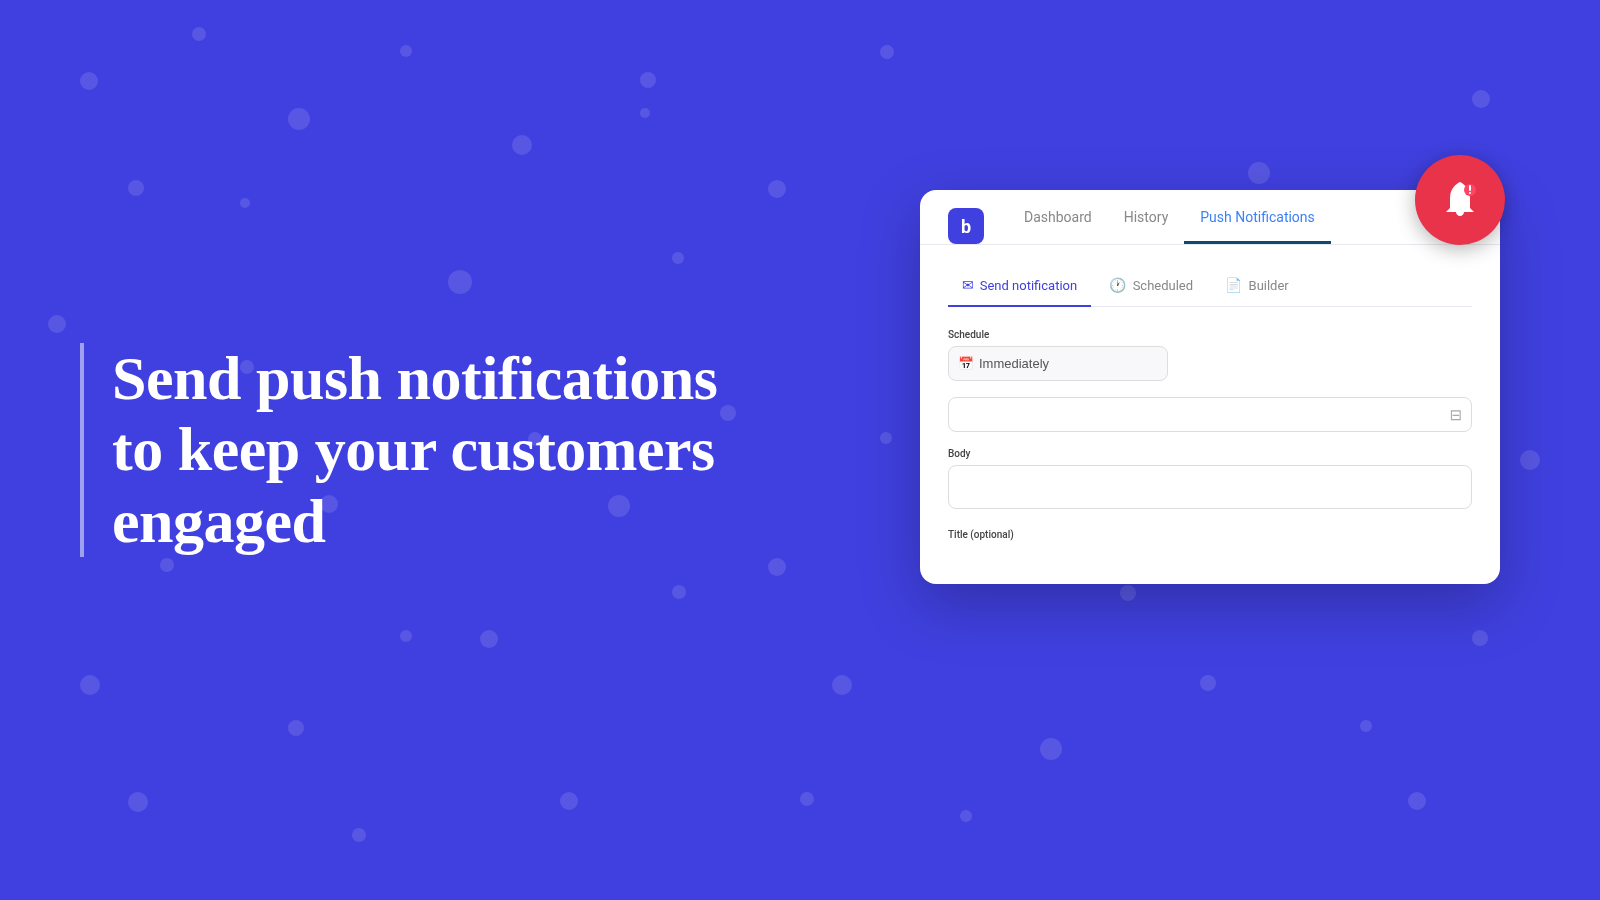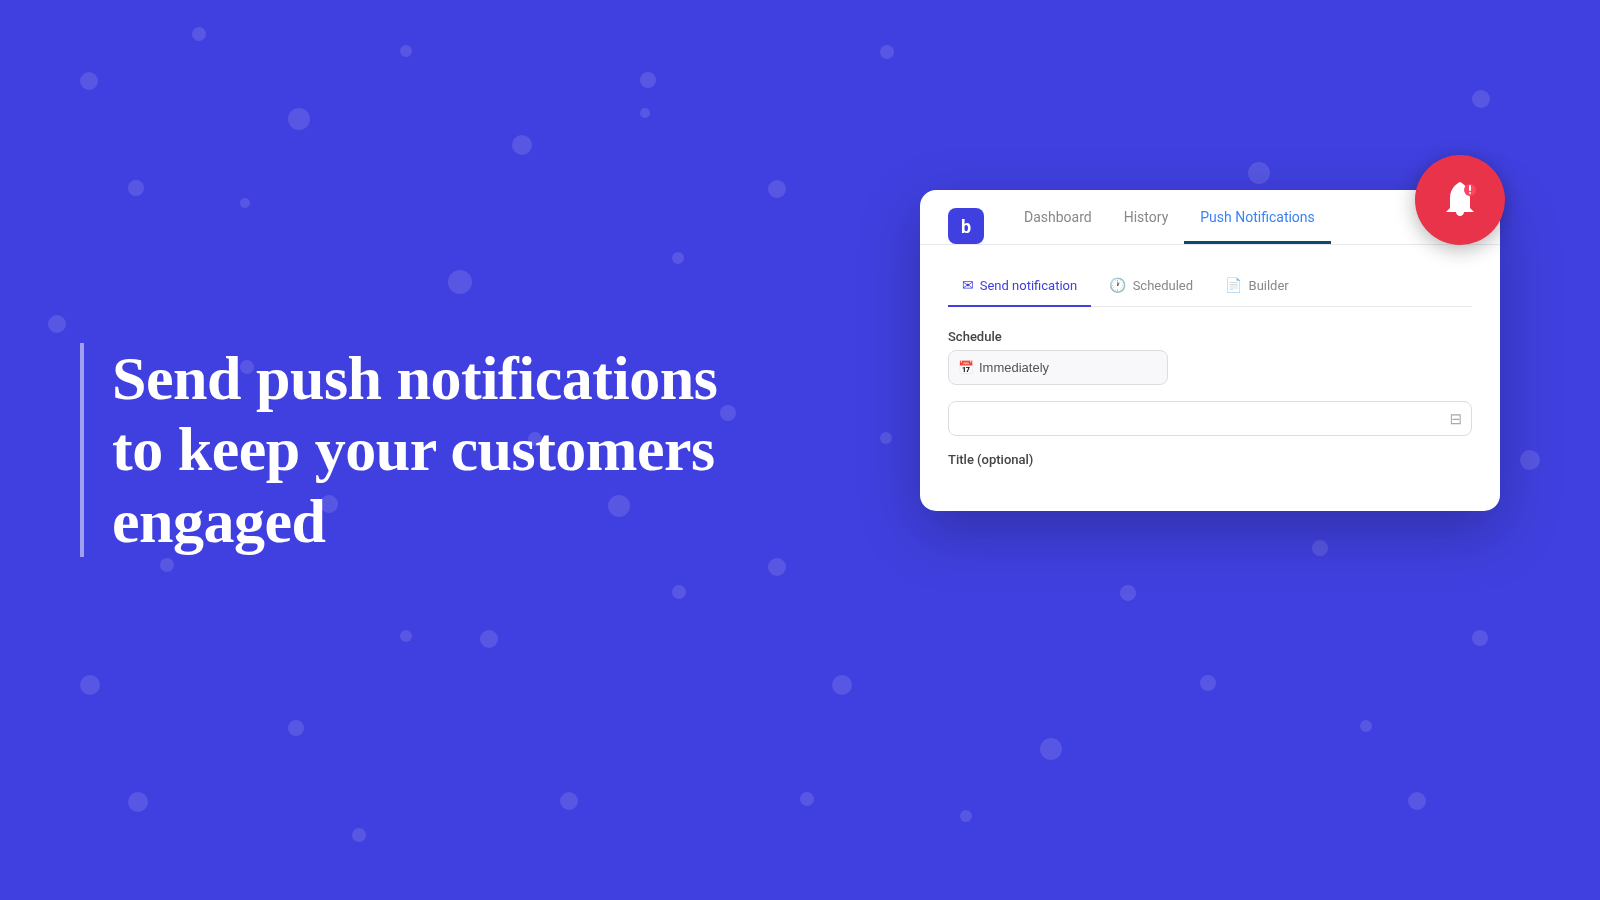--- a/index.html
+++ b/index.html
@@ -164,21 +164,21 @@
     .sub-tab-icon {
       font-size: 14px;
     }
 
     
     .form-group {
       margin-bottom: 16px;
     }
 
     .form-label {
-      font-size: 13px;
+      font-size: 10px;
       color: #444;
       margin-bottom: 6px;
       display: block;
       font-weight: 500;
     }
 
     .form-input {
       width: 100%;
       border: 1px solid #ddd;
       border-radius: 8px;
@@ -390,20 +390,24 @@
 
     
     <div class="form-group">
       <div class="title-input-wrapper">
         <input class="form-input" type="text" style="">
         <span class="title-icon">⊟</span>
       </div>
     </div>
 
     
+    <div class="form-group">
+      <label class="form-label">Body</label>
+      <textarea class="body-textarea" style=""></textarea>
+    </div>
 
     
     <div class="form-group">
       <label class="form-label">Title (optional)</label>
     </div>
 
     
 
   </div>
 </div>

